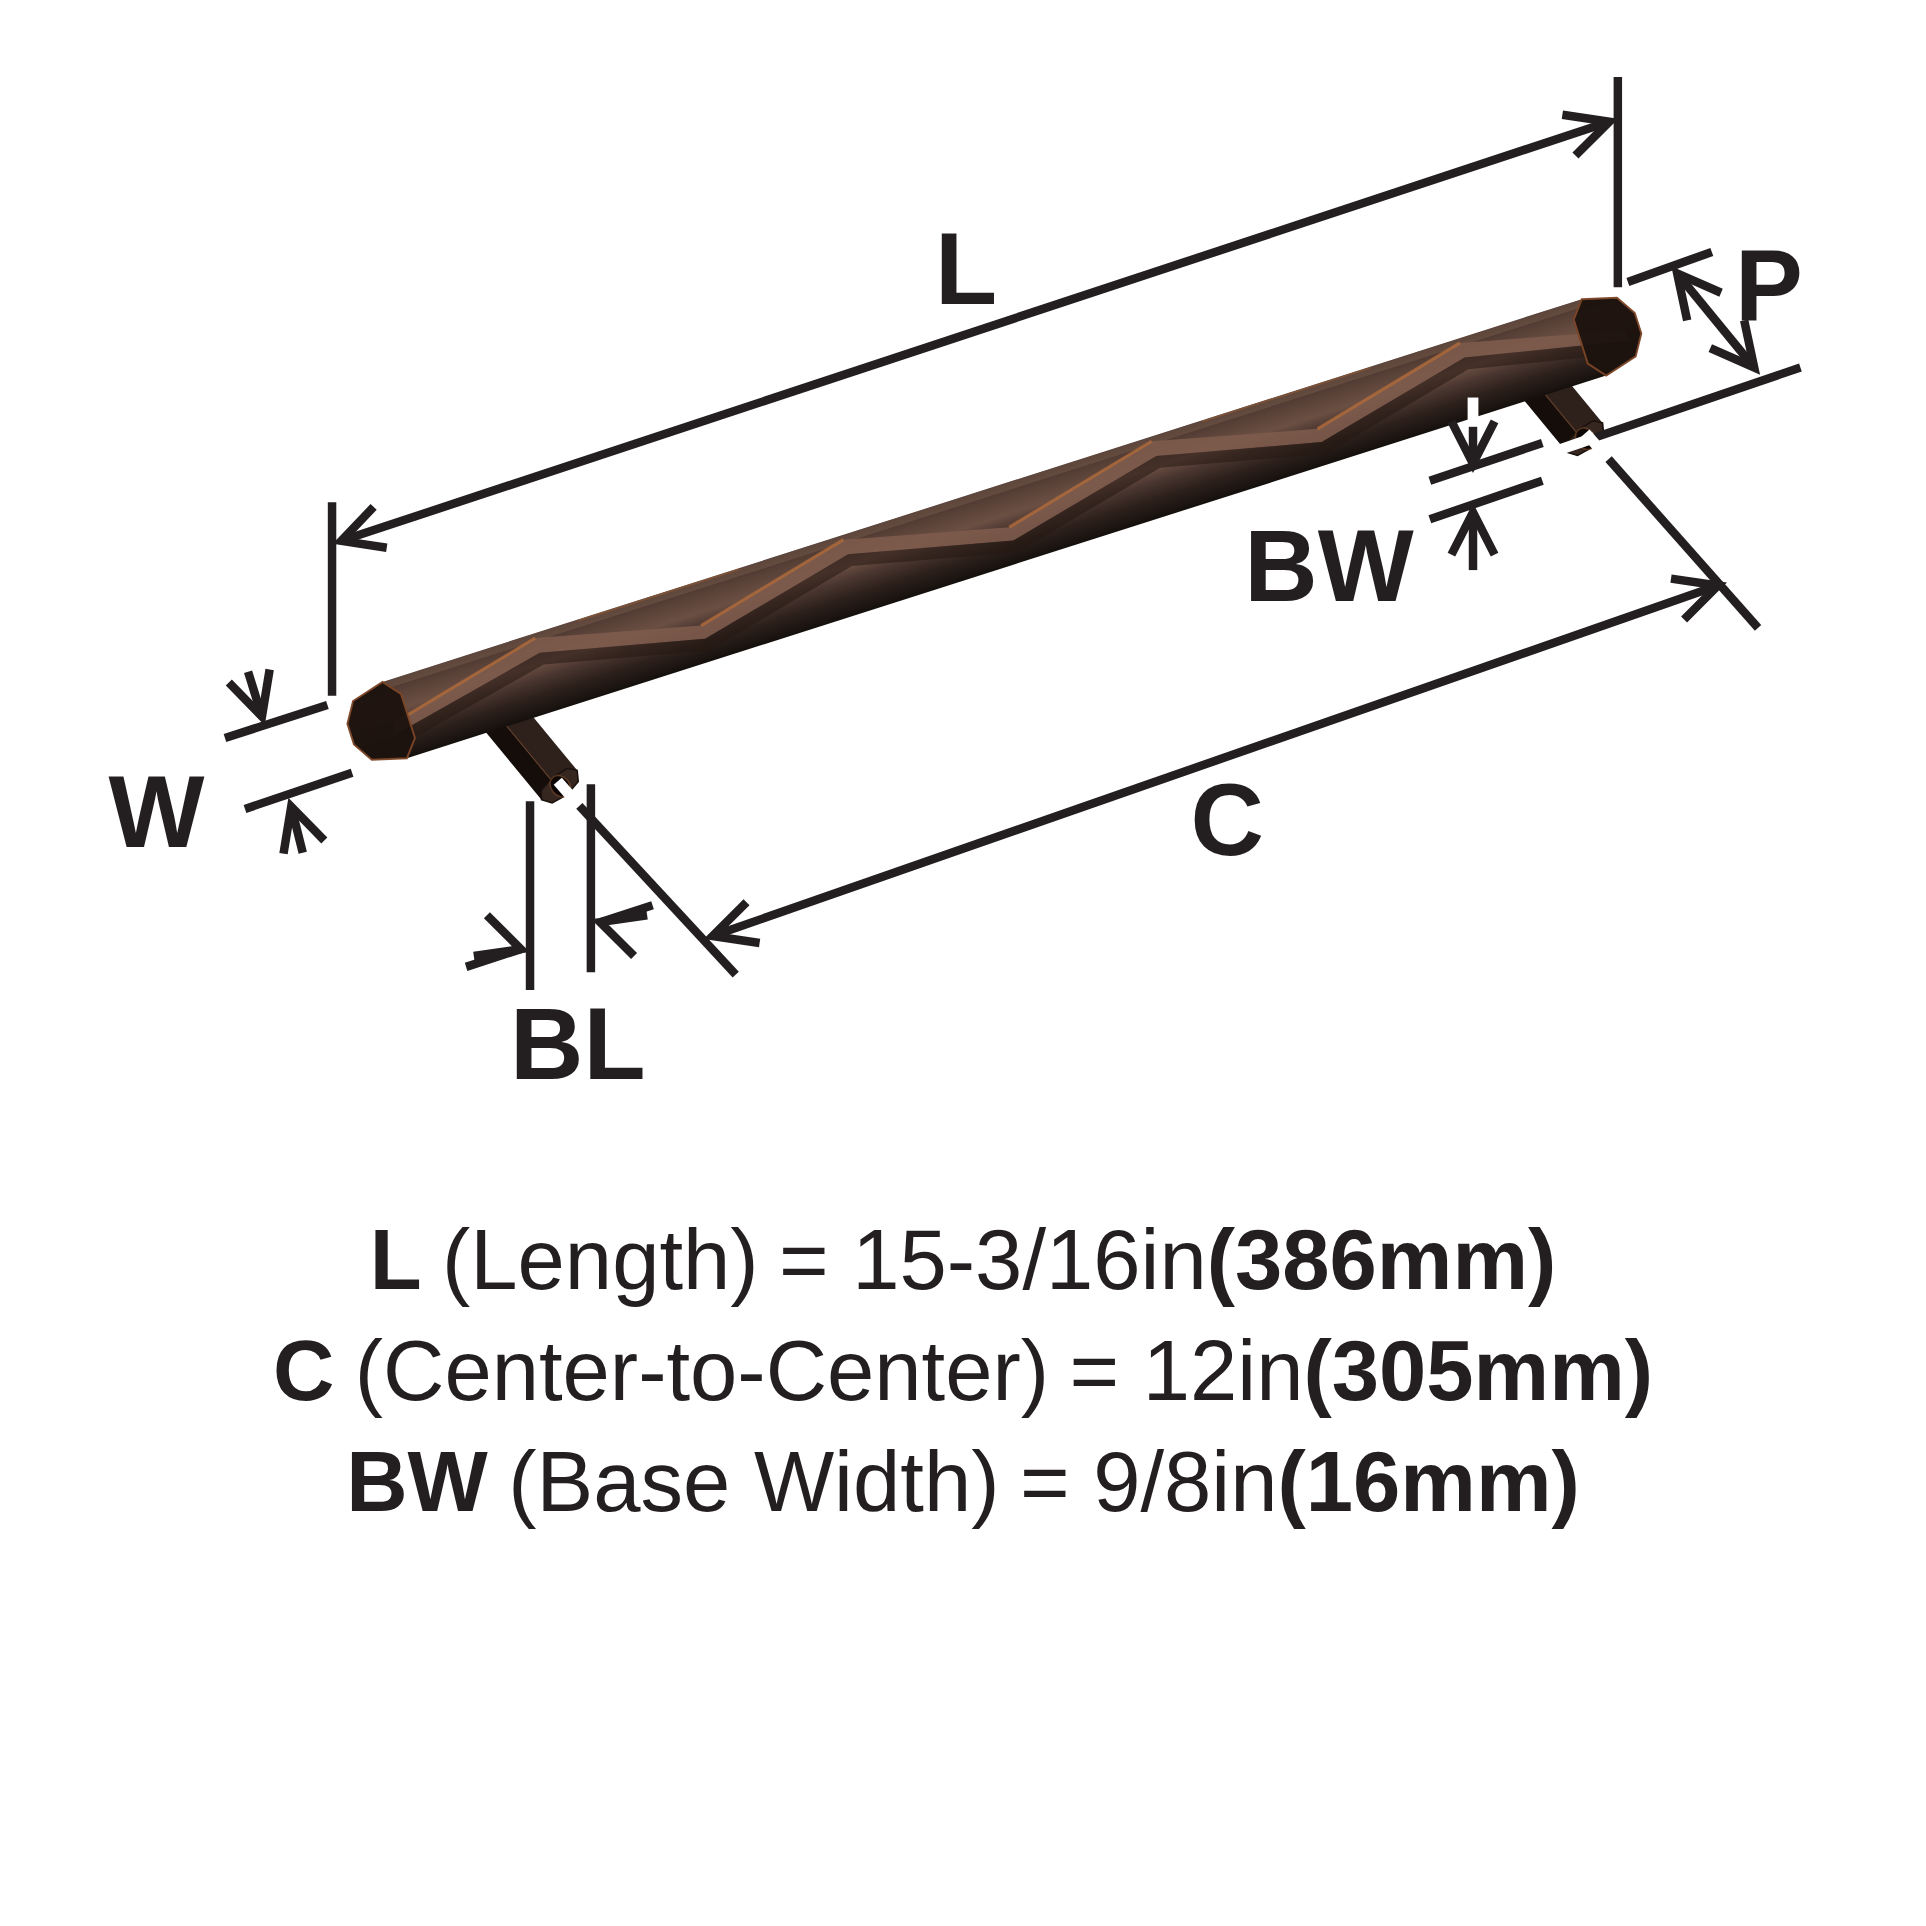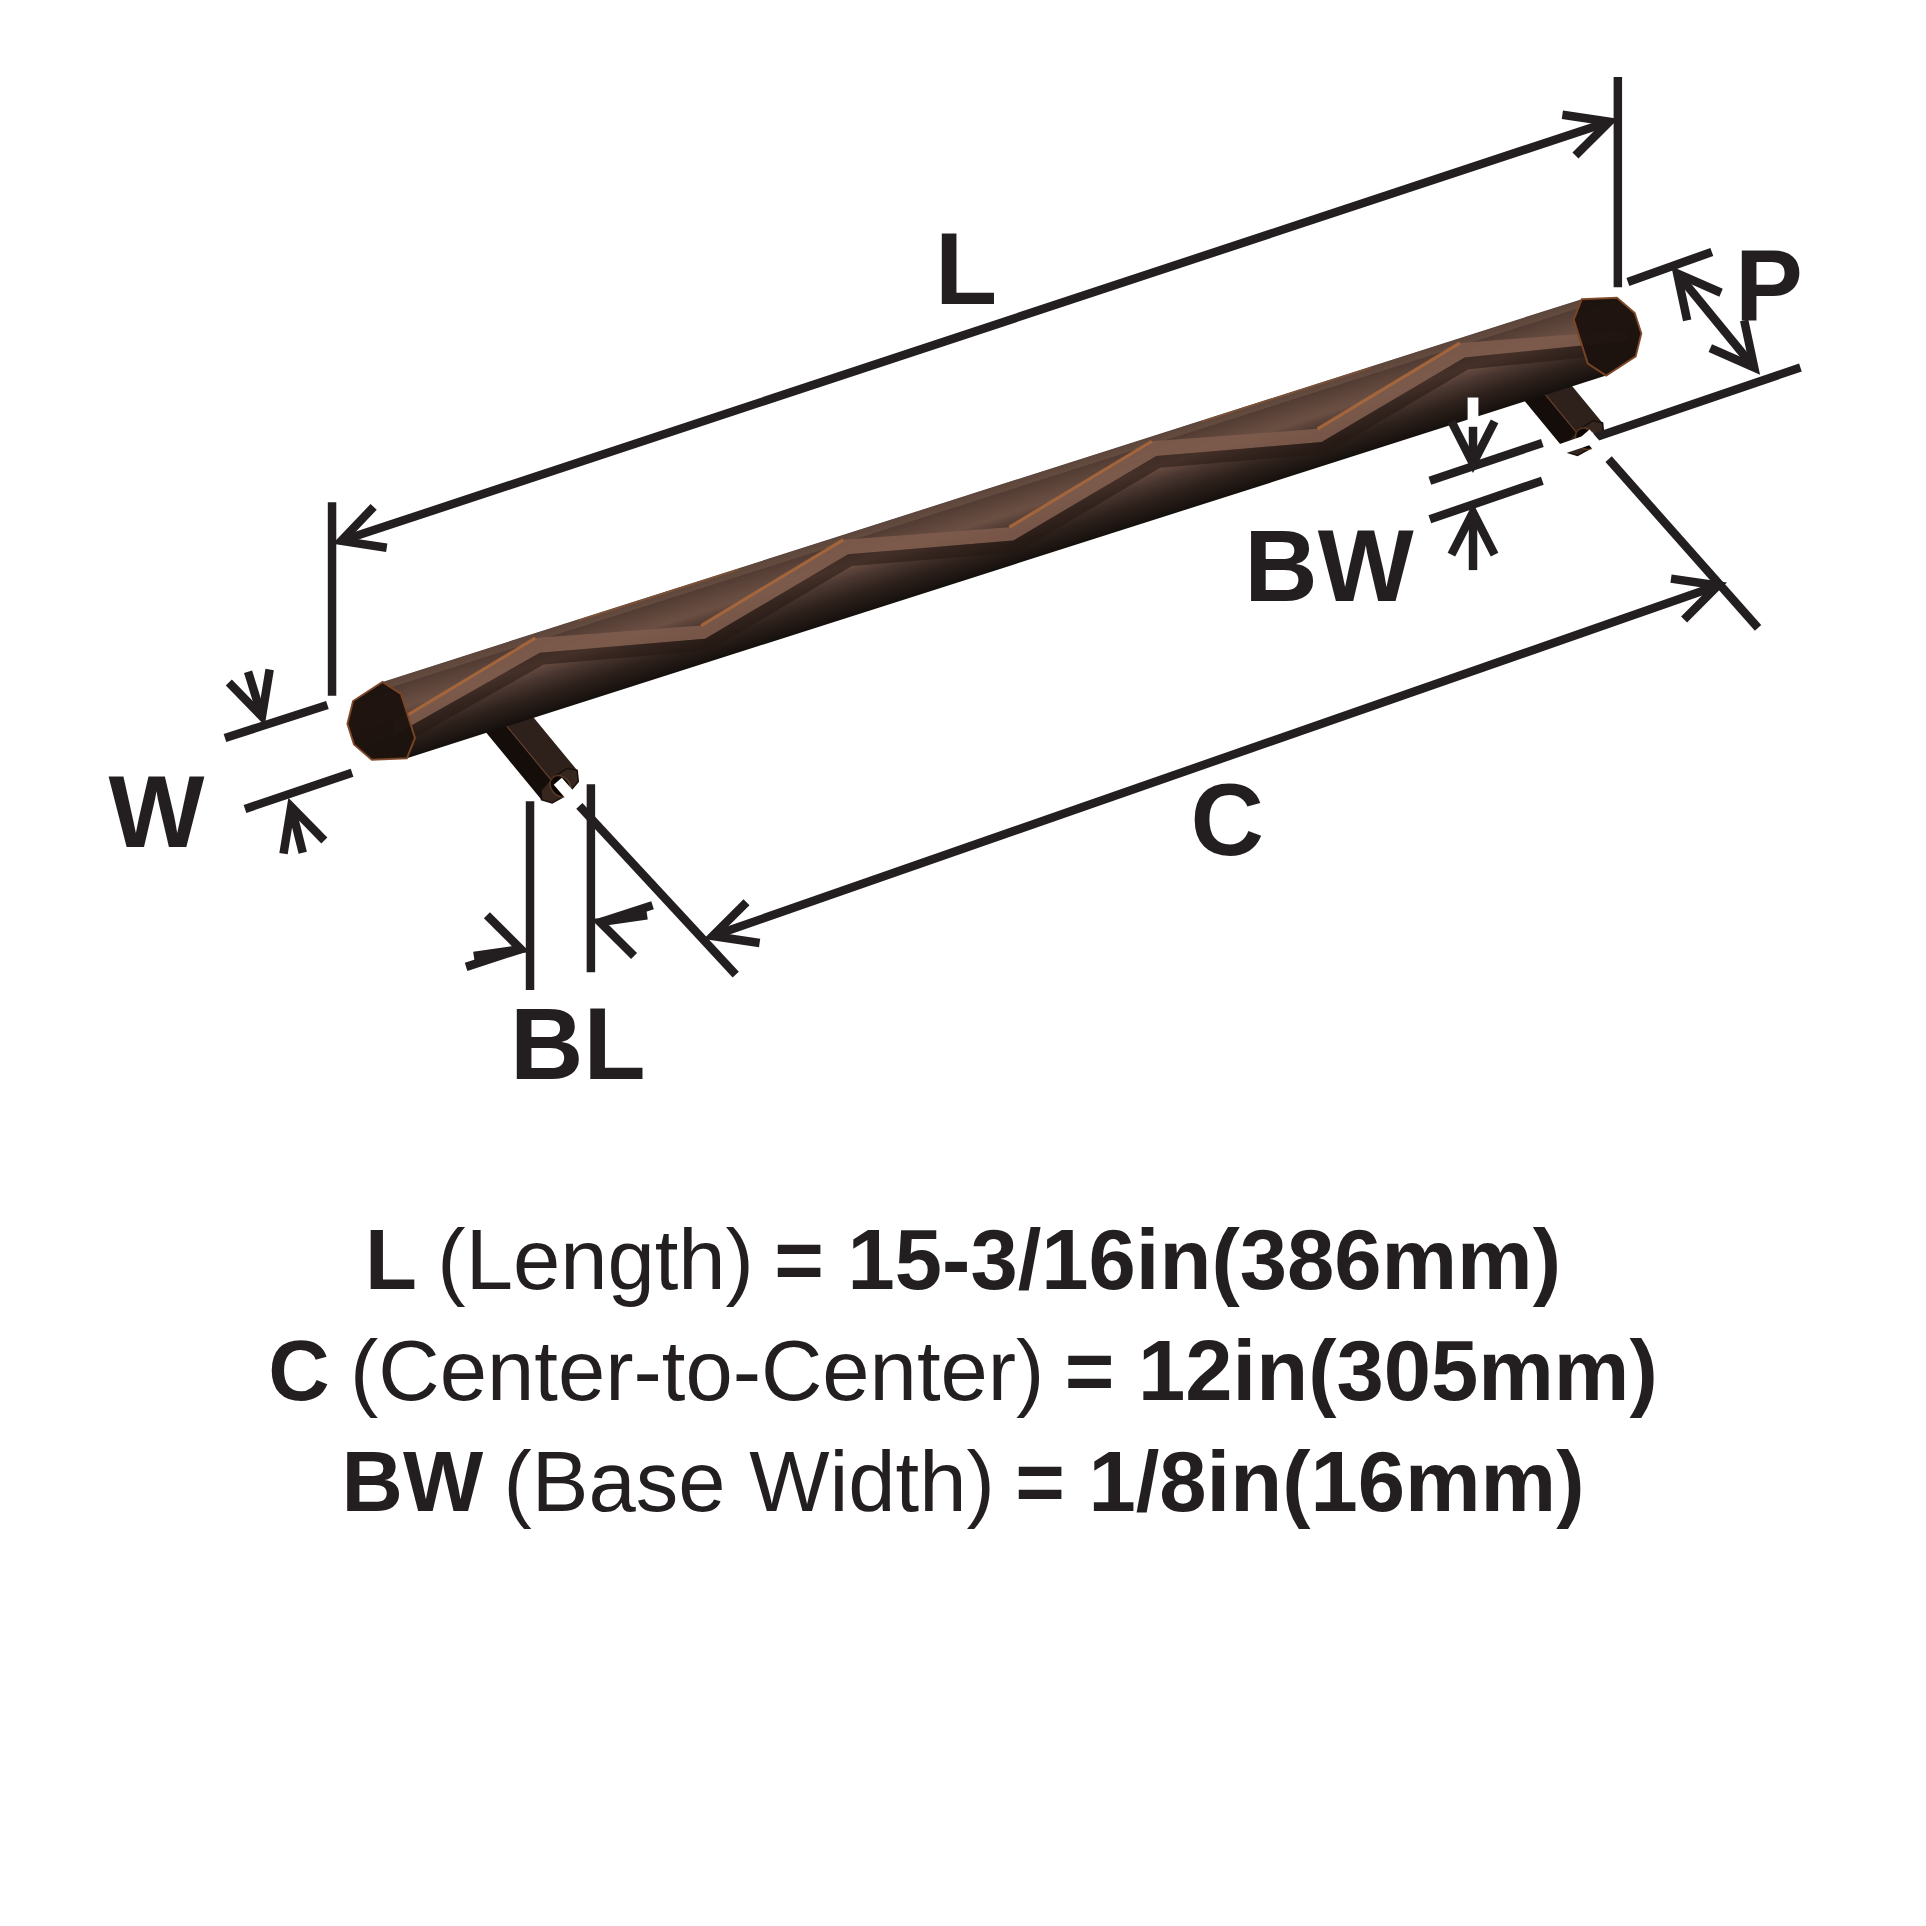--- a/index.html
+++ b/index.html
@@ -6,21 +6,21 @@
   #canvas{position:relative;width:1926px;height:1926px;background:#ffffff;overflow:hidden;
           font-family:"Liberation Sans",sans-serif;color:#231f20;}
   #drawing{position:absolute;left:0;top:0;}
   svg text{font-family:"Liberation Sans",sans-serif;font-weight:700;font-size:132px;fill:#231f20;}
   .dim{stroke:#231f20;stroke-width:11;fill:none;stroke-linejoin:miter;stroke-linecap:butt;}
   .dimw{stroke:#ffffff;stroke-width:14;fill:none;stroke-linecap:butt;}
   #specs{position:absolute;left:0;top:1204px;width:1926px;text-align:center;
          font-size:85px;line-height:111px;font-weight:400;white-space:nowrap;}
   .spec-sym{font-weight:700;}
   .spec-name{font-weight:400;margin:0 0.24em;text-align:center;}
-  .spec-eqval{font-weight:700;text-align:right;}
+  .spec-eqval{font-weight:400;text-align:right;}
   .spec-met{font-weight:700;}
 </style>
 </head>
 <body>
 
 <div id="canvas">
 
   <svg id="drawing" width="1926" height="1926" viewBox="0 0 2500 2500">
     <defs>
       <linearGradient id="barGrad" x1="0" y1="-52" x2="0" y2="52" gradientUnits="userSpaceOnUse">
@@ -130,18 +130,18 @@
   </svg>
 
   <div id="specs">
     <div class="spec-line">
       <span class="spec-sym">L</span><span class="spec-name">(Length)</span><span class="spec-eqval">= 15-3/16in</span><span class="spec-met">(386mm)</span>
     </div>
     <div class="spec-line">
       <span class="spec-sym">C</span><span class="spec-name">(Center-to-Center)</span><span class="spec-eqval">= 12in</span><span class="spec-met">(305mm)</span>
     </div>
     <div class="spec-line">
-      <span class="spec-sym">BW</span><span class="spec-name">(Base Width)</span><span class="spec-eqval">= 1/8in</span><span class="spec-met">(16mm)</span>
+      <span class="spec-sym">BW</span><span class="spec-name">(Base Width)</span><span class="spec-eqval">= 9/8in</span><span class="spec-met">(16mm)</span>
     </div>
   </div>
 
 </div>
 
 
 </body></html>

